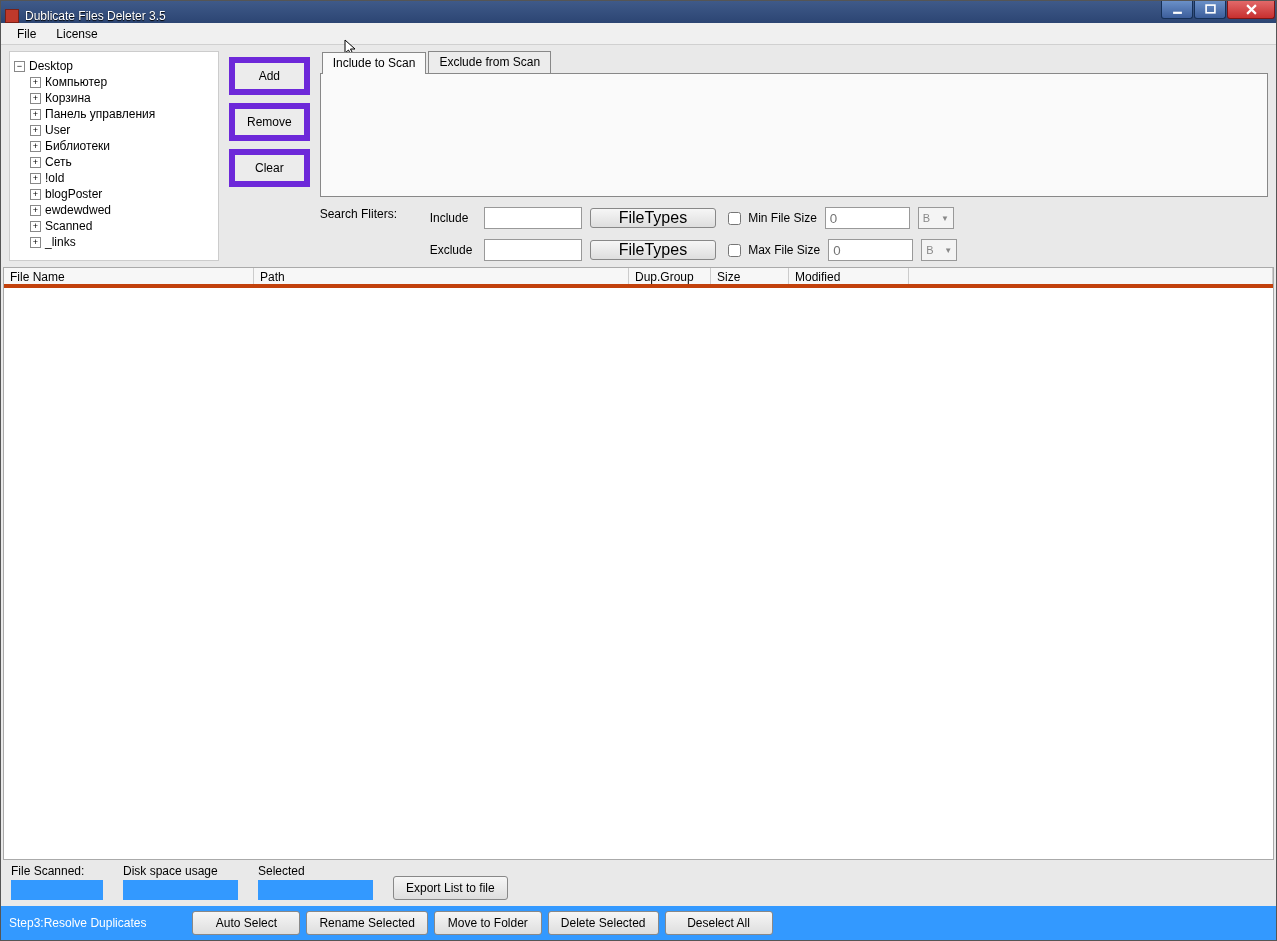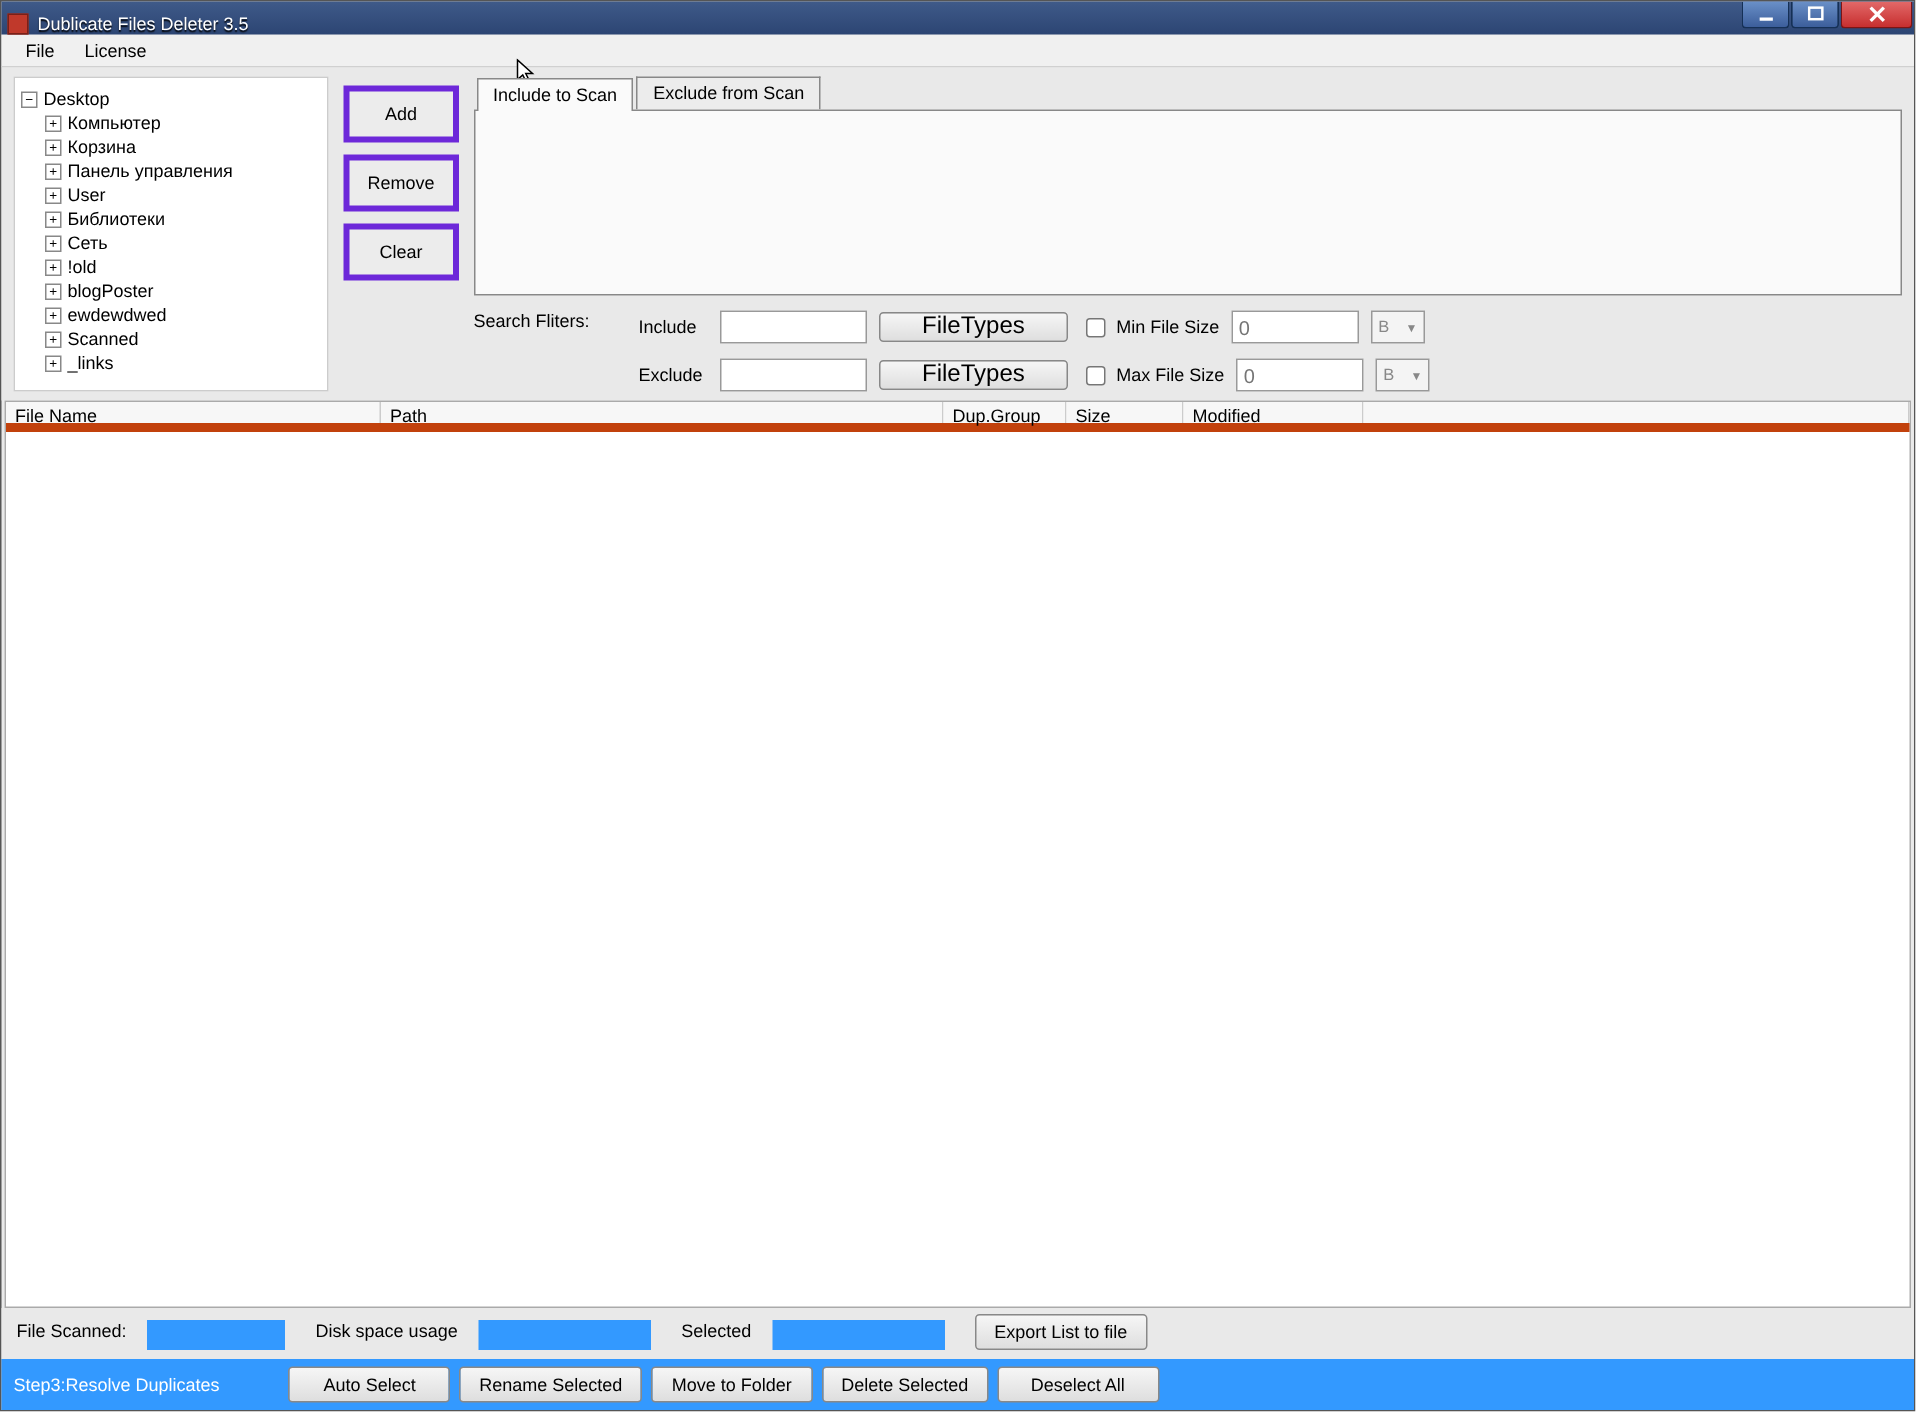--- a/index.html
+++ b/index.html
@@ -15,21 +15,21 @@
   .winbtn svg { width:11px; height:11px; }
   
   .menubar { height:22px; background:#f0f0f0; display:flex; align-items:center; padding:0 6px; border-bottom:1px solid #d0d0d0; }
   .menubar .menuitem { padding:3px 10px; cursor:default; }
   
   .stepbar { background:#3399ff; color:#fff; display:flex; align-items:center; padding:5px 8px; gap:12px; font-size:12px;}
   .stepbar.step1 { height:32px; }
   .browse-link { text-decoration:underline; color:#fff; cursor:pointer; margin-left:40px; margin-right:4px;}
   .pathbox { width:200px; height:20px; background:#fff; border:1px solid #7a7a7a; }
   .btn { height:24px; min-width:70px; padding:0 12px; background:linear-gradient(#f6f6f6,#dedede); border:1px solid #888; border-radius:3px; font-size:12px; cursor:pointer; display:inline-flex; align-items:center; justify-content:center;}
-  .btn.bold { border:4px solid #6d28d9; border-radius:0; background:#ececec; min-width:76px; height:38px; }
+  .btn.bold { border:6px solid #6d28d9; border-radius:0; background:#ececec; min-width:76px; height:38px; }
   .btn.wide { min-width:108px; }
   
   .body1 { display:flex; flex-direction:row; gap:10px; padding:6px 8px 6px 8px; background:#e9e9e9; height:222px;}
   .tree { width:210px; height:100%; background:#fff; border:1px solid #ccc; padding:6px 4px; overflow:auto;}
   .tree ul { list-style:none; margin:0; padding:0;}
   .tree li { line-height:16px; white-space:nowrap; display:flex; align-items:center;}
   .tree .exp { width:11px; height:11px; border:1px solid #888; display:inline-flex; align-items:center; justify-content:center; margin-right:4px; font-size:9px; background:#fff; cursor:pointer;}
   .tree .children { padding-left:16px; }
   .btncol { display:flex; flex-direction:column; gap:8px; padding-top:6px;}
   .rightcol { flex:1; display:flex; flex-direction:column;}
@@ -45,25 +45,25 @@
   .chk { display:inline-flex; align-items:center; gap:4px;}
   .chk input { width:13px; height:13px; }
   .unitsel { width:36px; height:22px; border:1px solid #999; background:#f4f4f4; color:#888; display:flex; align-items:center; justify-content:space-between; padding:0 4px; font-size:11px;}
   .unitsel .tri { font-size:8px;}
   
   .step2 { height:34px; }
   .progressbar { width:350px; height:20px; border:1px solid #888; background:repeating-linear-gradient(90deg,#d8d8d8,#d8d8d8 1px,#d2d2d2 1px,#d2d2d2 2px); border-radius:2px;}
   .pct { font-weight:bold;}
   
   .resultarea { flex:1; background:#fff; border:1px solid #aaa; margin:0 2px;}
-  .thead { display:flex; height:20px; border-bottom:6px solid #c2410c;}
+  .thead { display:flex; height:20px; border-bottom:4px solid #c2410c;}
   .th { border-right:1px solid #ccc; padding:2px 6px; background:#f7f7f7; font-size:12px;}
   
   .statsrow { display:flex; align-items:flex-end; gap:20px; padding:4px 10px 6px 10px; background:#e9e9e9;}
-  .stat { display:flex; flex-direction:row; gap:14px;}
+  .stat { display:flex; flex-direction:column; gap:2px;}
   .stat .bar { width:92px; height:20px; background:#3399ff;}
   .stat.big .bar { width:150px;}
   .stat.huge .bar { width:115px;}
   
   .step3 { height:34px; gap:6px;}
   .step3 .label { margin-right:40px;}
   
   .cursor { position:absolute; left:344px; top:39px; pointer-events:none; }
 </style>
 </head>

